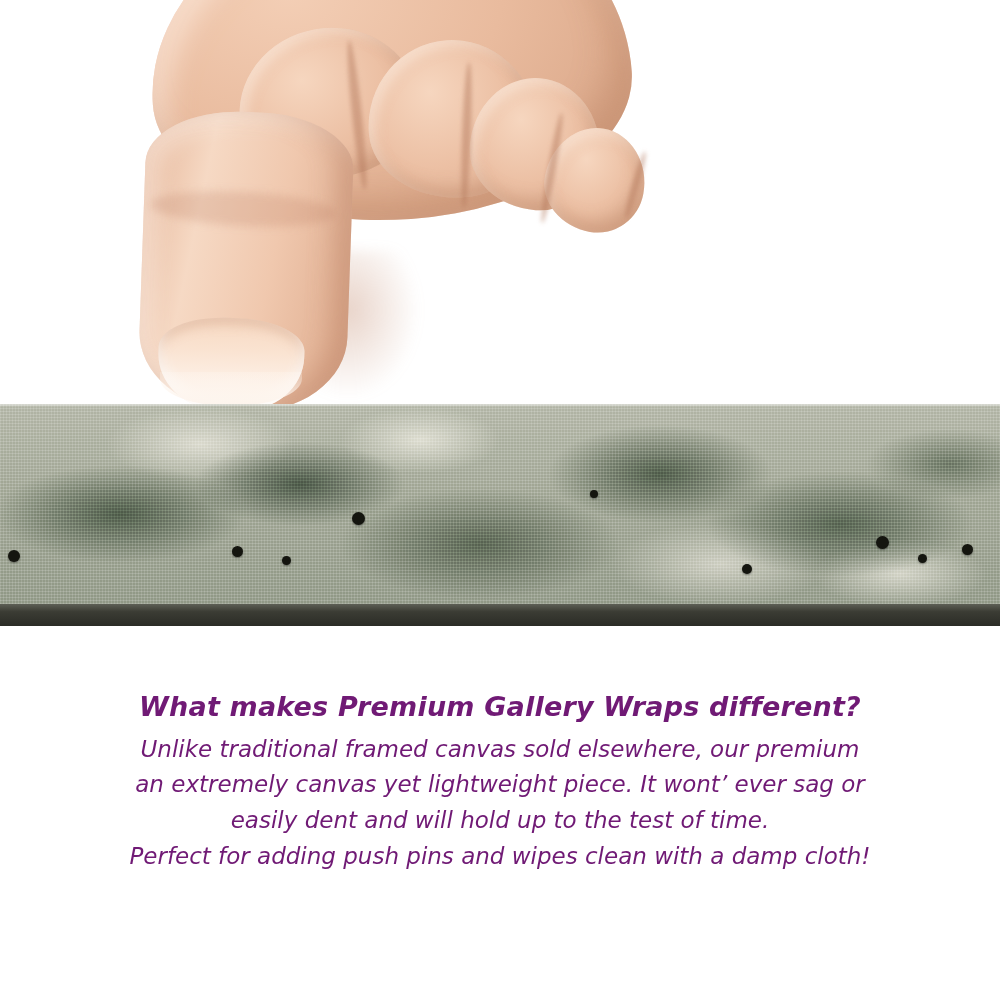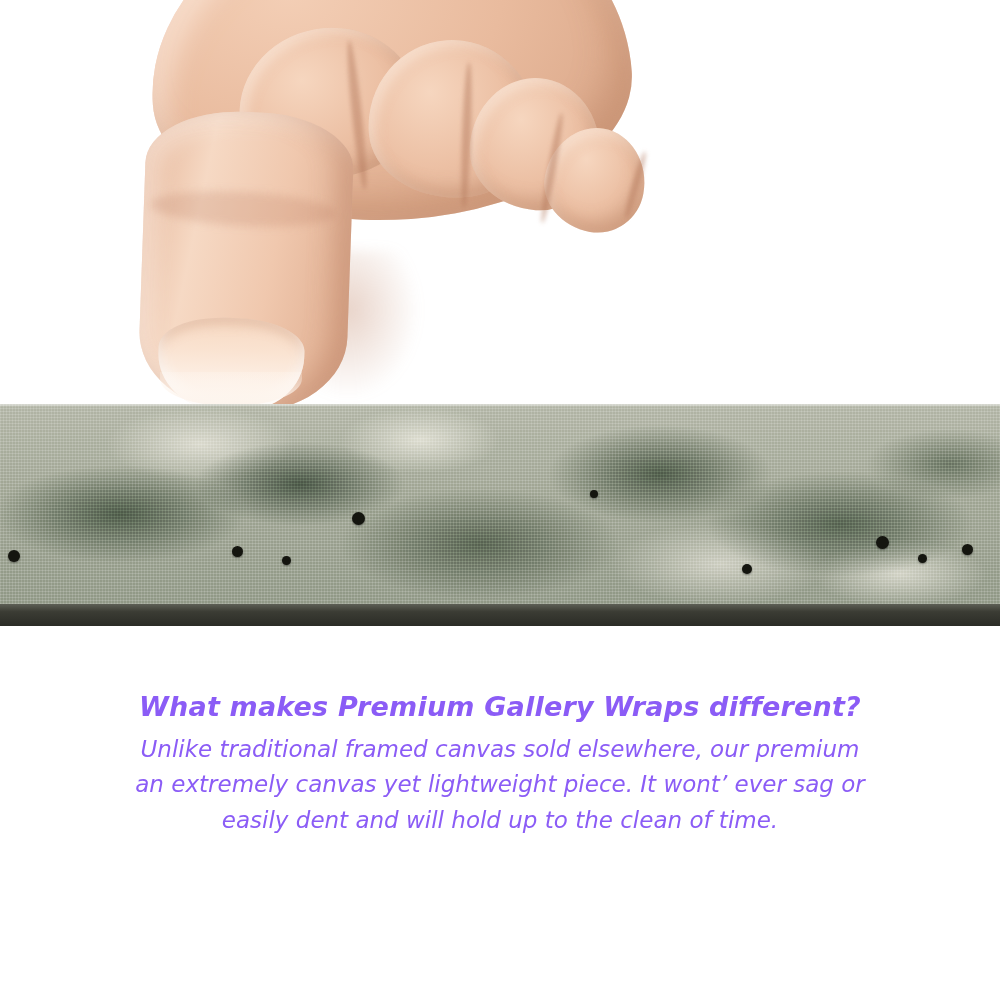--- a/index.html
+++ b/index.html
@@ -180,21 +180,21 @@
     background: linear-gradient(180deg, rgba(255,255,255,0.55), rgba(255,255,255,0));
   }
 
   
   .caption {
     position: absolute;
     left: 0;
     top: 690px;
     width: 1000px;
     text-align: center;
-    color: #8b5cf6;
+    color: #701a75;
     font-family: "DejaVu Sans", sans-serif;
     font-style: italic;
   }
   .caption .headline {
     font-size: 27px;
     font-weight: 700;
     letter-spacing: 0.2px;
     margin: 0 0 8px 0;
     line-height: 1.25;
   }
@@ -240,16 +240,17 @@
     <span class="speck" style="left:918px;top:150px;width:9px;height:9px;"></span>
     <span class="speck" style="left:962px;top:140px;width:11px;height:11px;"></span>
     <span class="speck" style="left:590px;top:86px;width:8px;height:8px;"></span>
     <div class="strip-bottom"></div>
   </div>
 
   <div class="caption">
     <p class="headline">What makes Premium Gallery Wraps different?</p>
     <p class="body-line">Unlike traditional framed canvas sold elsewhere, our premium</p>
     <p class="body-line">an extremely canvas yet lightweight piece. It wont’ ever sag or</p>
-    <p class="body-line">easily dent and will hold up to the clean of time.</p>
+    <p class="body-line">easily dent and will hold up to the test of time.</p>
+    <p class="body-line">Perfect for adding push pins and wipes clean with a damp cloth!</p>
   </div>
 
 </div>
 
 </body></html>

